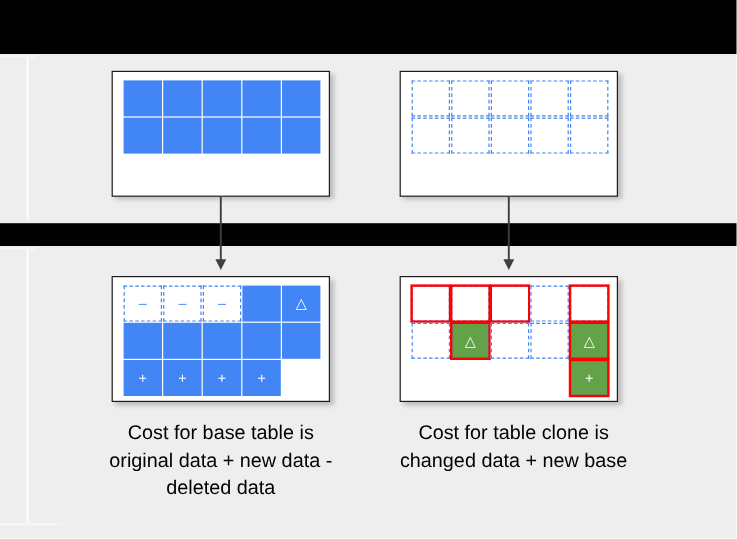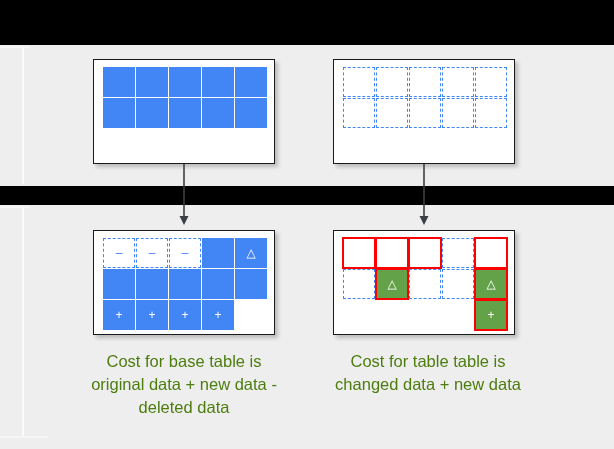--- a/index.html
+++ b/index.html
@@ -134,21 +134,21 @@
     width: 14px;
     z-index: 5;
   }
   #arrow-left  { left: 177px; top: 164px; height: 62px; }
   #arrow-right { left: 417px; top: 164px; height: 62px; }
 
   
   .caption {
     position: absolute;
     text-align: center;
-    color: #4d7c0f;
+    color: #000000;
     font-size: 16.5px;
     line-height: 23px;
     font-family: "Liberation Sans", sans-serif;
   }
   #caption-base  { left: 78px;  top: 350px; width: 212px; }
   #caption-clone { left: 322px; top: 350px; width: 212px; }
 </style>
 </head>
 <body>
 
@@ -262,15 +262,15 @@
   <svg class="arrow" id="arrow-left" viewBox="0 0 14 62">
     <line x1="7" y1="0" x2="7" y2="54" stroke="#3c4043" stroke-width="1.6"></line>
     <polygon points="7,61 2.5,52 11.5,52" fill="#3c4043"></polygon>
   </svg>
   <svg class="arrow" id="arrow-right" viewBox="0 0 14 62">
     <line x1="7" y1="0" x2="7" y2="54" stroke="#3c4043" stroke-width="1.6"></line>
     <polygon points="7,61 2.5,52 11.5,52" fill="#3c4043"></polygon>
   </svg>
 
   <div class="caption" id="caption-base">Cost for base table is original data + new data - deleted data</div>
-  <div class="caption" id="caption-clone">Cost for table table is changed data + new data</div>
+  <div class="caption" id="caption-clone">Cost for table clone is changed data + new base</div>
 
 </div>
 
 </body></html>

